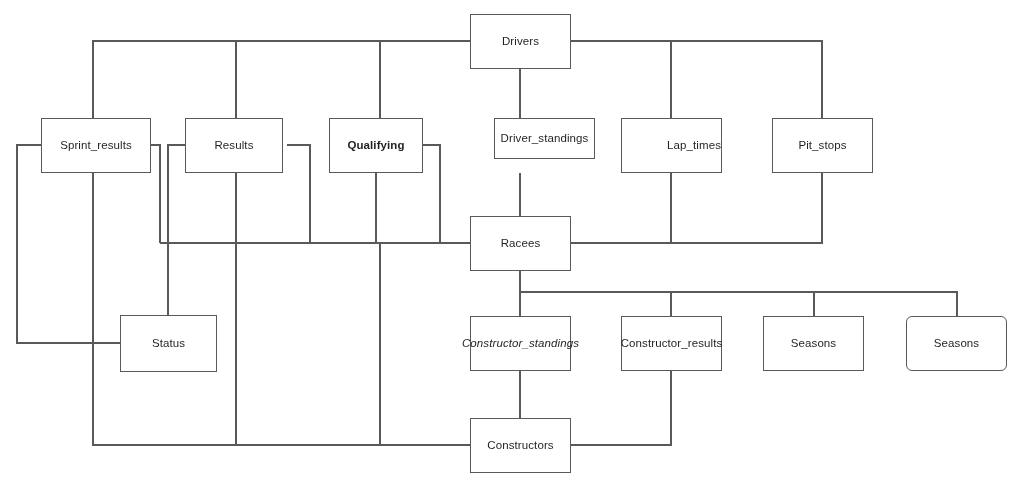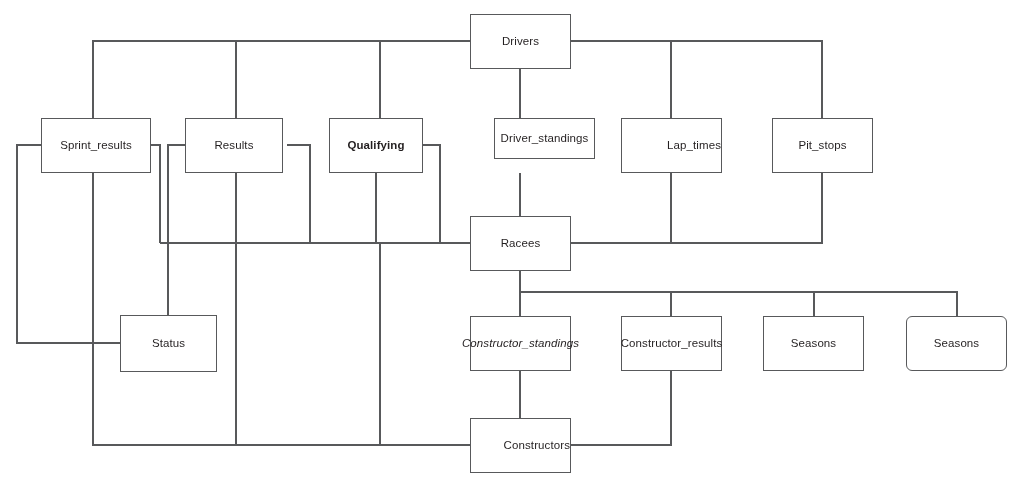--- a/index.html
+++ b/index.html
@@ -116,18 +116,18 @@
       </div>
       <div class="node" style="left: 621px; top: 316px; width: 101px; height: 55px; text-align: right;">
         <span class="node-label">Constructor_results</span>
       </div>
       <div class="node" style="left: 763px; top: 316px; width: 101px; height: 55px;">
         <span class="node-label">Seasons</span>
       </div>
       <div class="node" style="left: 906px; top: 316px; width: 101px; height: 55px; border-radius: 6px;">
         <span class="node-label">Seasons</span>
       </div>
-      <div class="node" style="left: 470px; top: 418px; width: 101px; height: 55px; justify-content: flex-end;">
+      <div class="node" style="left: 470px; top: 418px; width: 101px; height: 55px;">
         <span class="node-label">Constructors</span>
       </div>
     </div>
 
 </div>
 
 </body></html>

